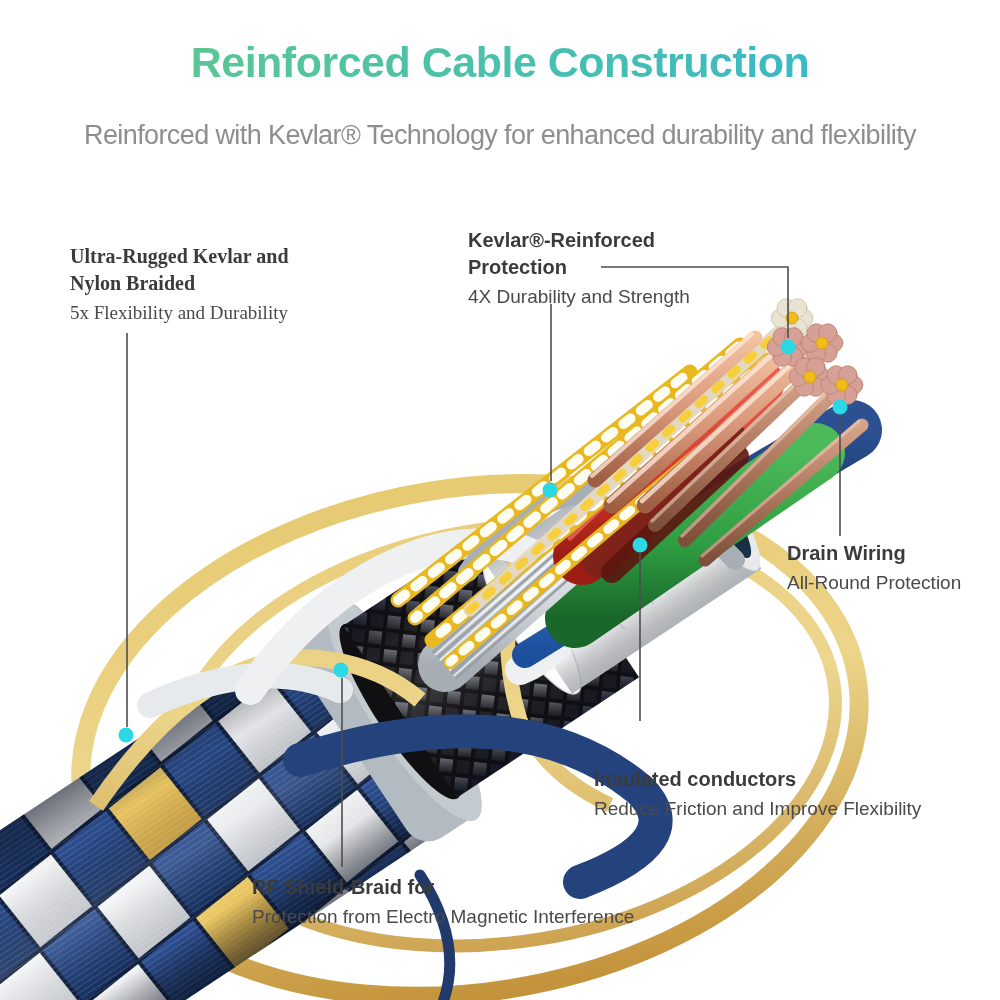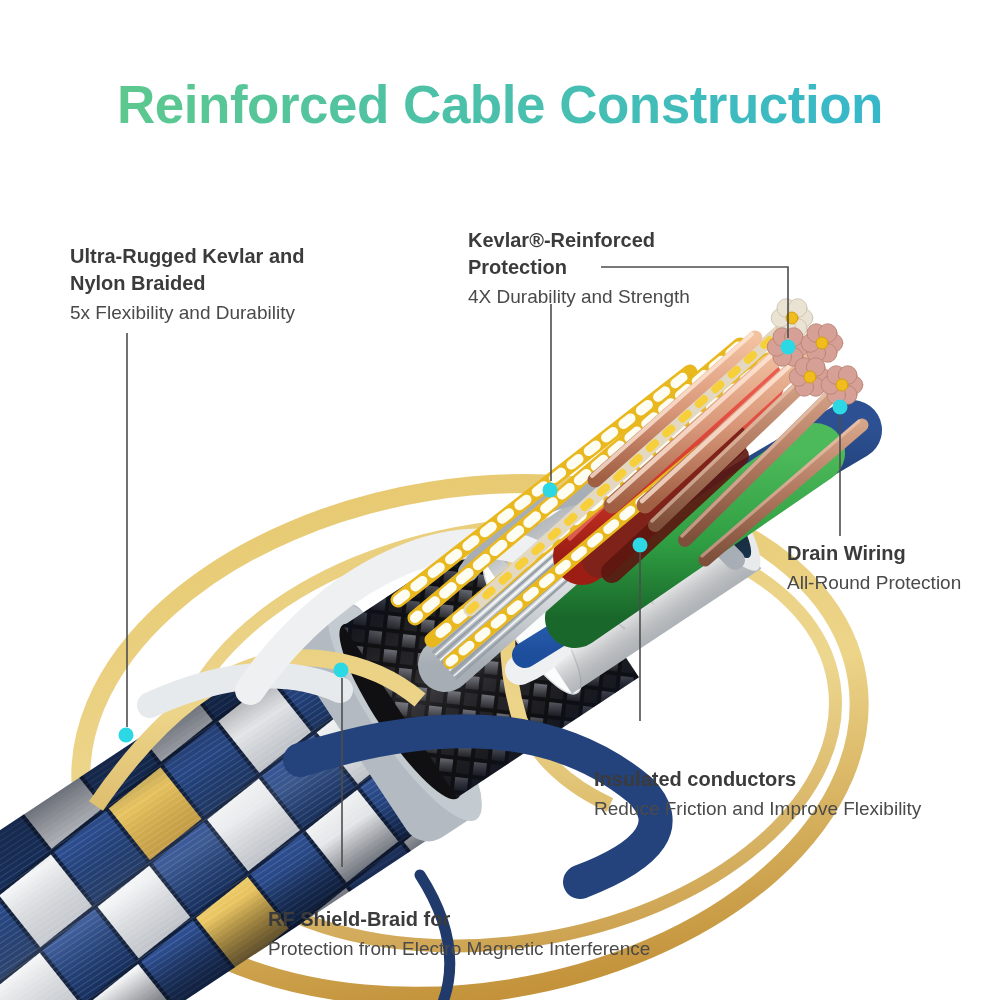--- a/index.html
+++ b/index.html
@@ -9,34 +9,34 @@
     --braid-navy:#23407a; --braid-white:#e9ebee; --braid-gold:#dfba5c;
     --shield-black:#17181a; --wire-red:#d6392e; --wire-green:#2f9e42;
     --wire-blue:#2b6bc7; --wire-navy:#1d3a6e; --copper:#c98a6e; --kevlar:#e9b81f;
   }
   *{margin:0;padding:0;box-sizing:border-box;}
   html,body{background:#fff;}
   .stage{position:relative;width:1000px;height:1000px;background:#fff;overflow:hidden;
          font-family:"Liberation Sans","DejaVu Sans",sans-serif;}
   .scene{position:absolute;left:0;top:0;width:1000px;height:1000px;}
   .page-title{position:absolute;left:0;top:38px;width:1000px;text-align:center;
-    font-size:53px;font-weight:bold;letter-spacing:-.5px;
+    font-size:43px;font-weight:bold;letter-spacing:-.5px;
     background:linear-gradient(90deg,var(--title-grad-start) 8%,var(--title-grad-end) 92%);
-    -webkit-background-clip:text;background-clip:text;color:transparent;margin-top:36px;}
+    -webkit-background-clip:text;background-clip:text;color:transparent;}
   .page-subtitle{position:absolute;left:0;top:120px;width:1000px;text-align:center;
     font-size:27px;letter-spacing:-.6px;color:var(--subtitle-color);font-weight:normal;}
   .callout{position:absolute;color:var(--text-dark);}
   .callout .t{font-weight:bold;font-size:20px;line-height:27px;white-space:nowrap;}
   .callout .d{font-weight:normal;font-size:19px;line-height:27px;margin-top:2px;
               color:var(--text-desc);white-space:nowrap;}
-  .co-braided{left:70px;top:243px;}
+  .co-braided{left:70px;top:243px;font-family:Liberation Serif, serif;}
   .co-conductors{left:468px;top:227px;}
   .co-drain{left:787px;top:540px;}
   .co-insulated{left:594px;top:728px;margin-top:38px;}
-  .co-rf{left:268px;top:874px;margin-top:32px;}
+  .co-rf{left:252px;top:874px;}
 </style>
 </head>
 <body>
 
 <div class="stage">
 
   <svg class="scene" viewBox="0 0 1000 1000">
     <defs>
       <linearGradient id="goldRing" x1="0" y1="480" x2="0" y2="1000" gradientUnits="userSpaceOnUse">
         <stop offset="0" stop-color="#e7ca72"></stop>
@@ -311,20 +311,21 @@
       <circle cx="126" cy="735" r="7.5"></circle>
       <circle cx="341" cy="670" r="7.5"></circle>
       <circle cx="550" cy="490" r="7.5"></circle>
       <circle cx="640" cy="545" r="7.5"></circle>
       <circle cx="788" cy="347" r="7.5"></circle>
       <circle cx="840" cy="407" r="7.5"></circle>
     </g>
   </svg>
 
   <h1 class="page-title">Reinforced Cable Construction</h1>
+  <div class="page-subtitle">Reinforced with Kevlar® Technology for enhanced durability and flexibility</div>
 
   <div class="callout co-braided">
     <div class="t">Ultra-Rugged Kevlar and</div>
     <div class="t">Nylon Braided</div>
     <div class="d">5x Flexibility and Durability</div>
   </div>
 
   <div class="callout co-conductors">
     <div class="t">Kevlar®-Reinforced</div>
     <div class="t">Protection</div>

